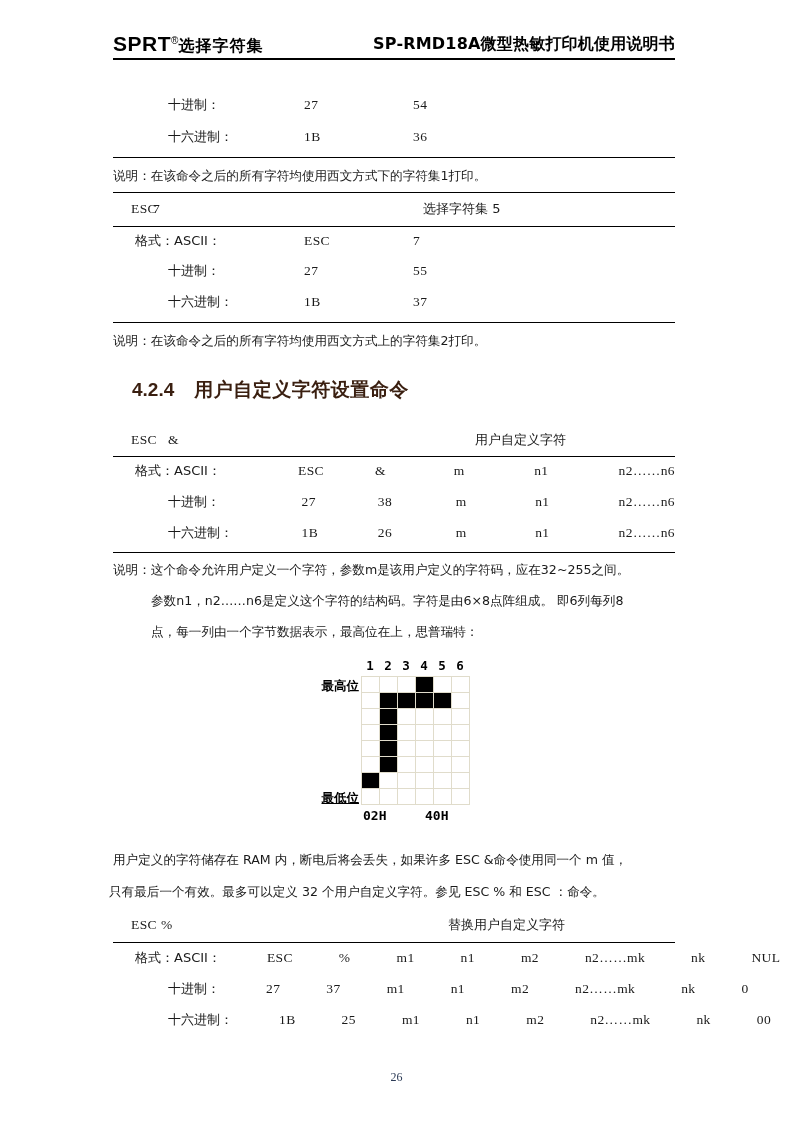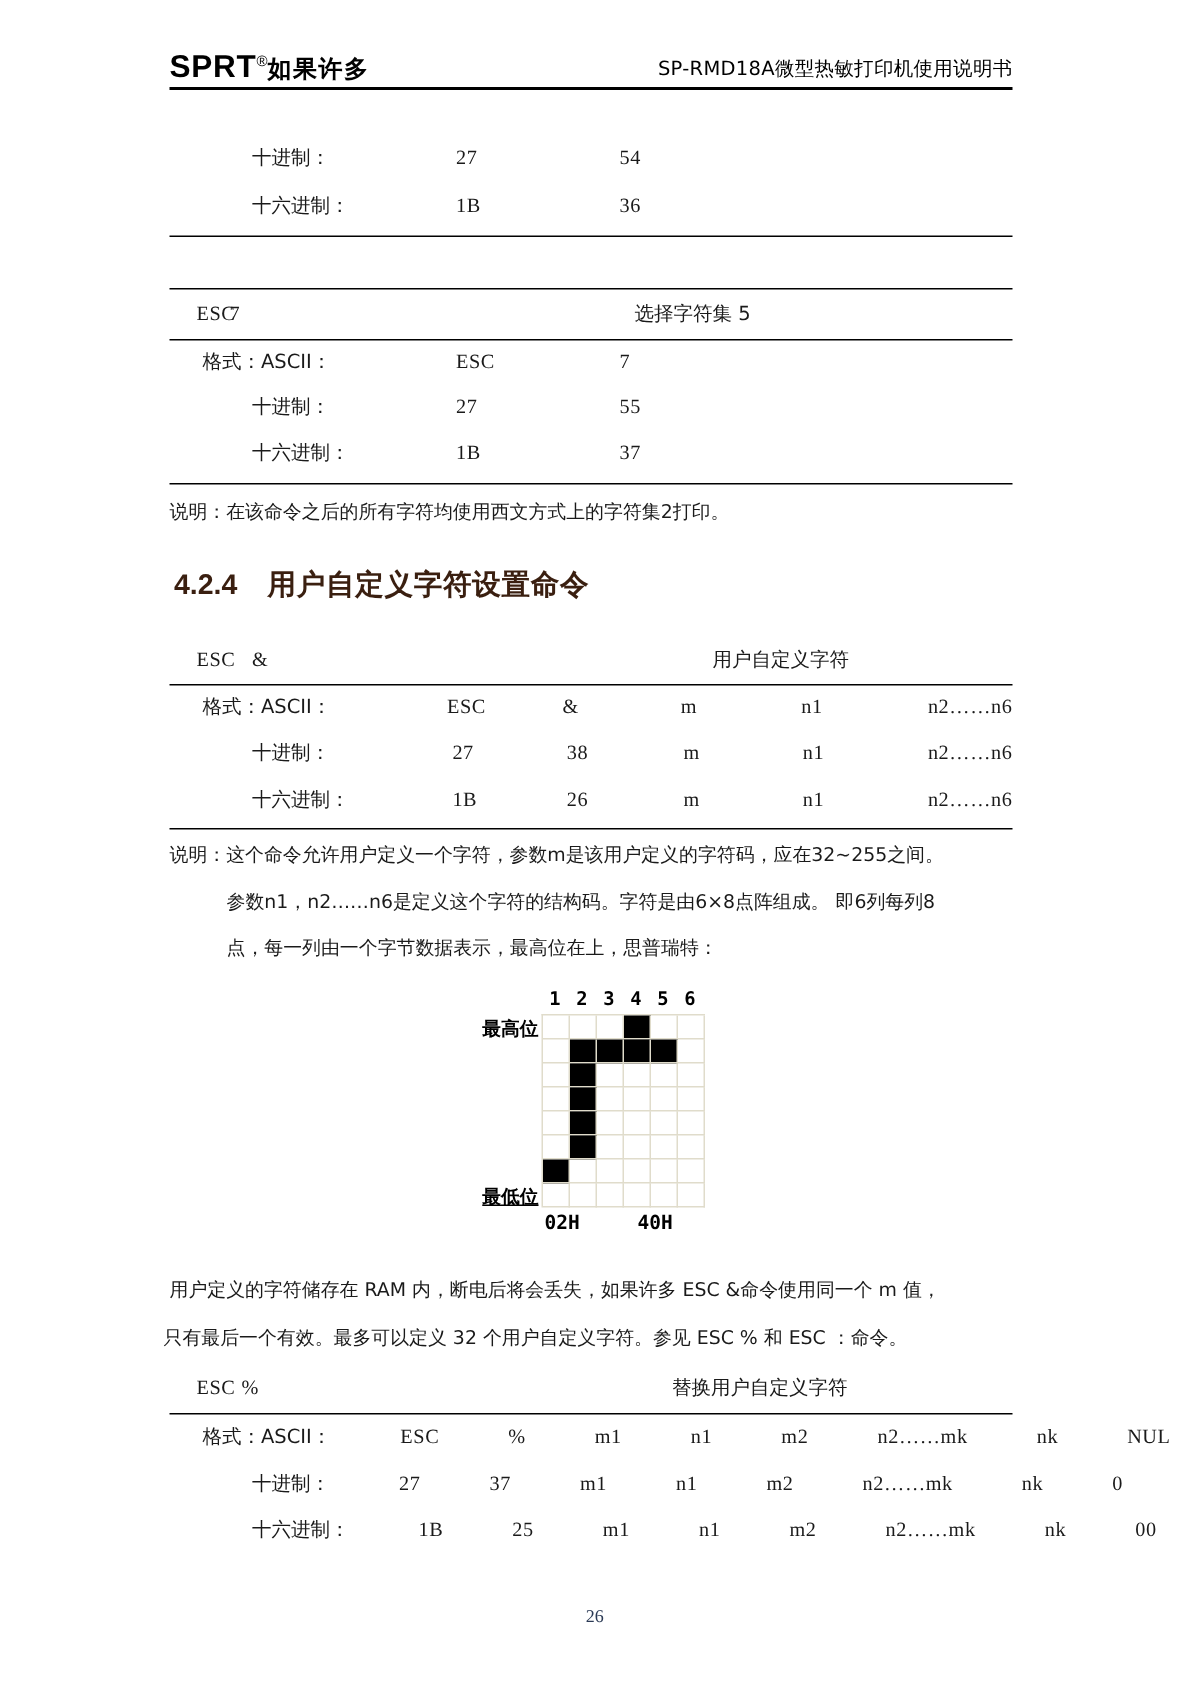--- a/index.html
+++ b/index.html
@@ -55,22 +55,22 @@
   }
   .brand-cn {
     font-family: "DejaVu Sans", sans-serif;
     font-weight: bold;
     font-size: 16px;
     letter-spacing: 1px;
     color: #000;
   }
   .header-right {
     font-family: "DejaVu Sans", sans-serif;
-    font-weight: normal;
-    font-size: 13px;
+    font-weight: bold;
+    font-size: 16px;
     color: #000;
     padding-bottom: 3px;
     white-space: nowrap;
     letter-spacing: 0.2px;
   }
   .rule {
     border-top: 1.6px solid #000;
     width: 562px;
     height: 0;
   }
@@ -196,21 +196,21 @@
 </style>
 </head>
 <body>
 
 <div class="page">
 
   <div class="header">
     <div class="brand">
       <span class="brand-latin">SPRT</span>
         <span class="brand-reg">®</span>
-        <span class="brand-cn">如果许多</span>
+        <span class="brand-cn">选择字符集</span>
     </div>
     <div class="header-right">SP-RMD18A微型热敏打印机使用说明书</div>
   </div>
 
   <div class="abs" style="left:113px; top:98px; width:562px;">
     <div class="row">
       <span class="cn" style="width:145px; padding-left:55px; box-sizing:border-box;">十进制：</span>
       <span class="mono-ish" style="width:63px;">27</span>
       <span class="mono-ish" style="width:63px;">54</span>
     </div>
@@ -219,20 +219,21 @@
   <div class="abs" style="left:113px; top:130px; width:562px;">
     <div class="row">
       <span class="cn" style="width:145px; padding-left:55px; box-sizing:border-box;">十六进制：</span>
       <span class="mono-ish" style="width:63px;">1B</span>
       <span class="mono-ish" style="width:63px;">36</span>
     </div>
   </div>
 
   <div class="abs rule" style="left:113px; top:157px;"></div>
 
+  <div class="abs para" style="left:113px; top:166px; line-height:20px;">说明：在该命令之后的所有字符均使用西文方式下的字符集1打印。</div>
 
   <div class="abs rule" style="left:113px; top:192px;"></div>
 
   <div class="abs" style="left:113px; top:200px; width:562px;">
     <div class="cmd-head">
       <span class="mono-ish" style="width:40px; padding-left:18px; box-sizing:border-box;">ESC</span>
       <span class="mono-ish" style="width:270px;">7</span>
       <span class="cn">选择字符集 5</span>
     </div>
   </div>
@@ -260,21 +261,21 @@
       <span class="cn" style="width:145px; padding-left:55px; box-sizing:border-box;">十六进制：</span>
       <span class="mono-ish" style="width:63px;">1B</span>
       <span class="mono-ish" style="width:63px;">37</span>
     </div>
   </div>
 
   <div class="abs rule" style="left:113px; top:322px;"></div>
 
   <div class="abs para" style="left:113px; top:331px; line-height:20px;">说明：在该命令之后的所有字符均使用西文方式上的字符集2打印。</div>
 
-  <div class="abs" style="left:116px; top:377px;">
+  <div class="abs" style="left:132px; top:377px;">
     <span class="sec-num">4.2.4</span>
     <span class="sec-title" style="margin-left:16px;">用户自定义字符设置命令</span>
   </div>
 
   <div class="abs" style="left:113px; top:431px; width:562px;">
     <div class="cmd-head">
       <span class="mono-ish" style="width:55px; padding-left:18px; box-sizing:border-box;">ESC</span>
       <span class="mono-ish" style="width:307px;">&amp;</span>
       <span class="cn">用户自定义字符</span>
     </div>

